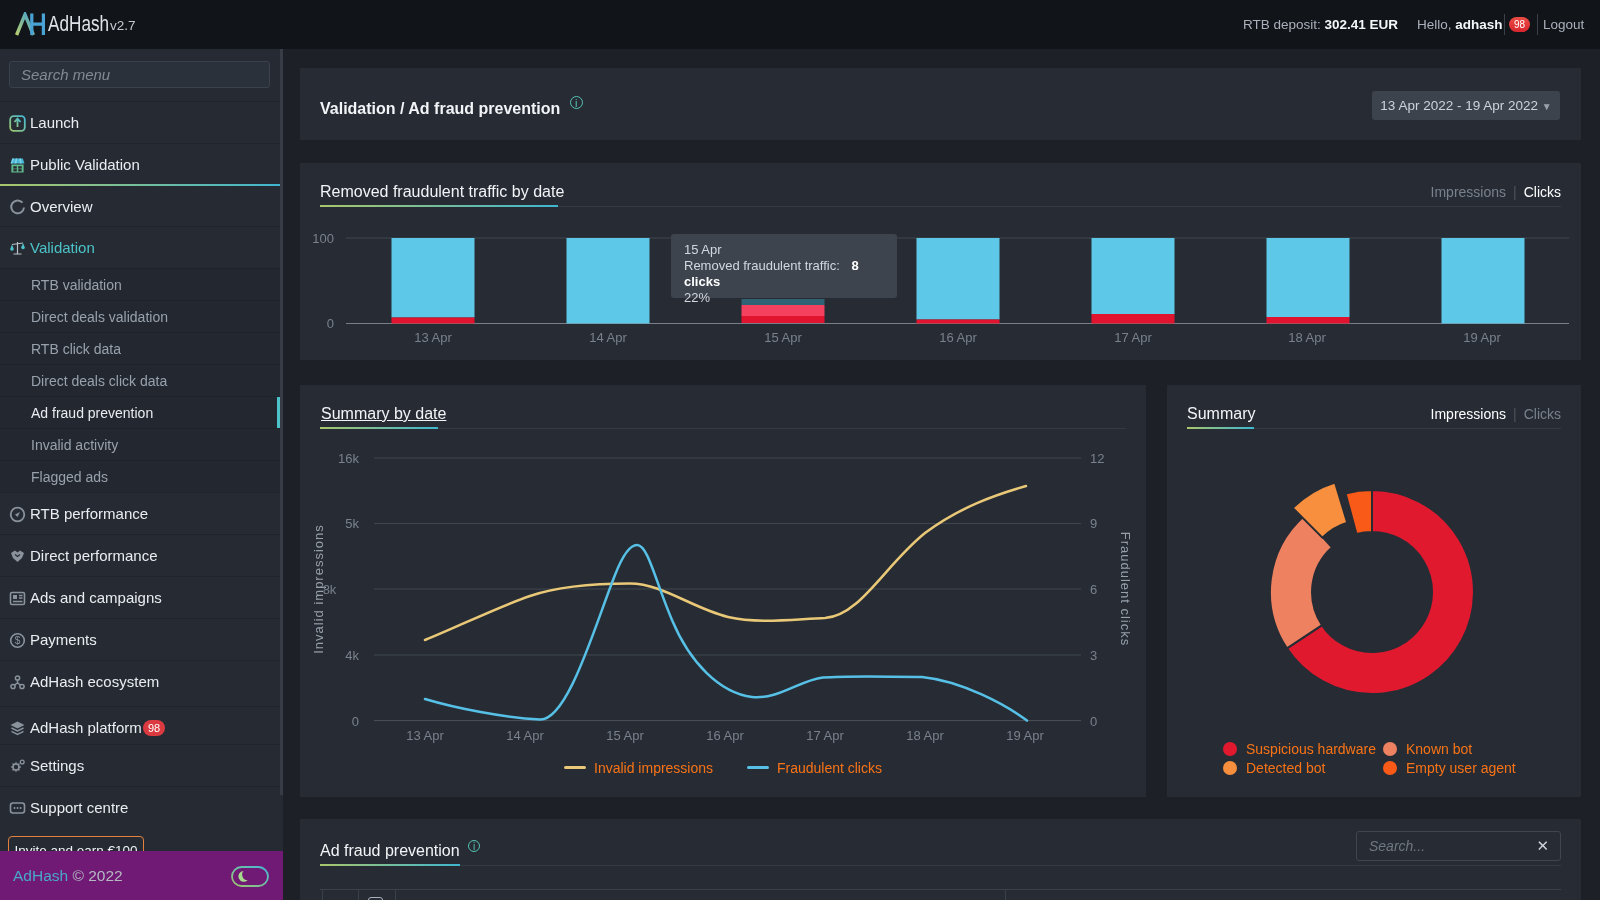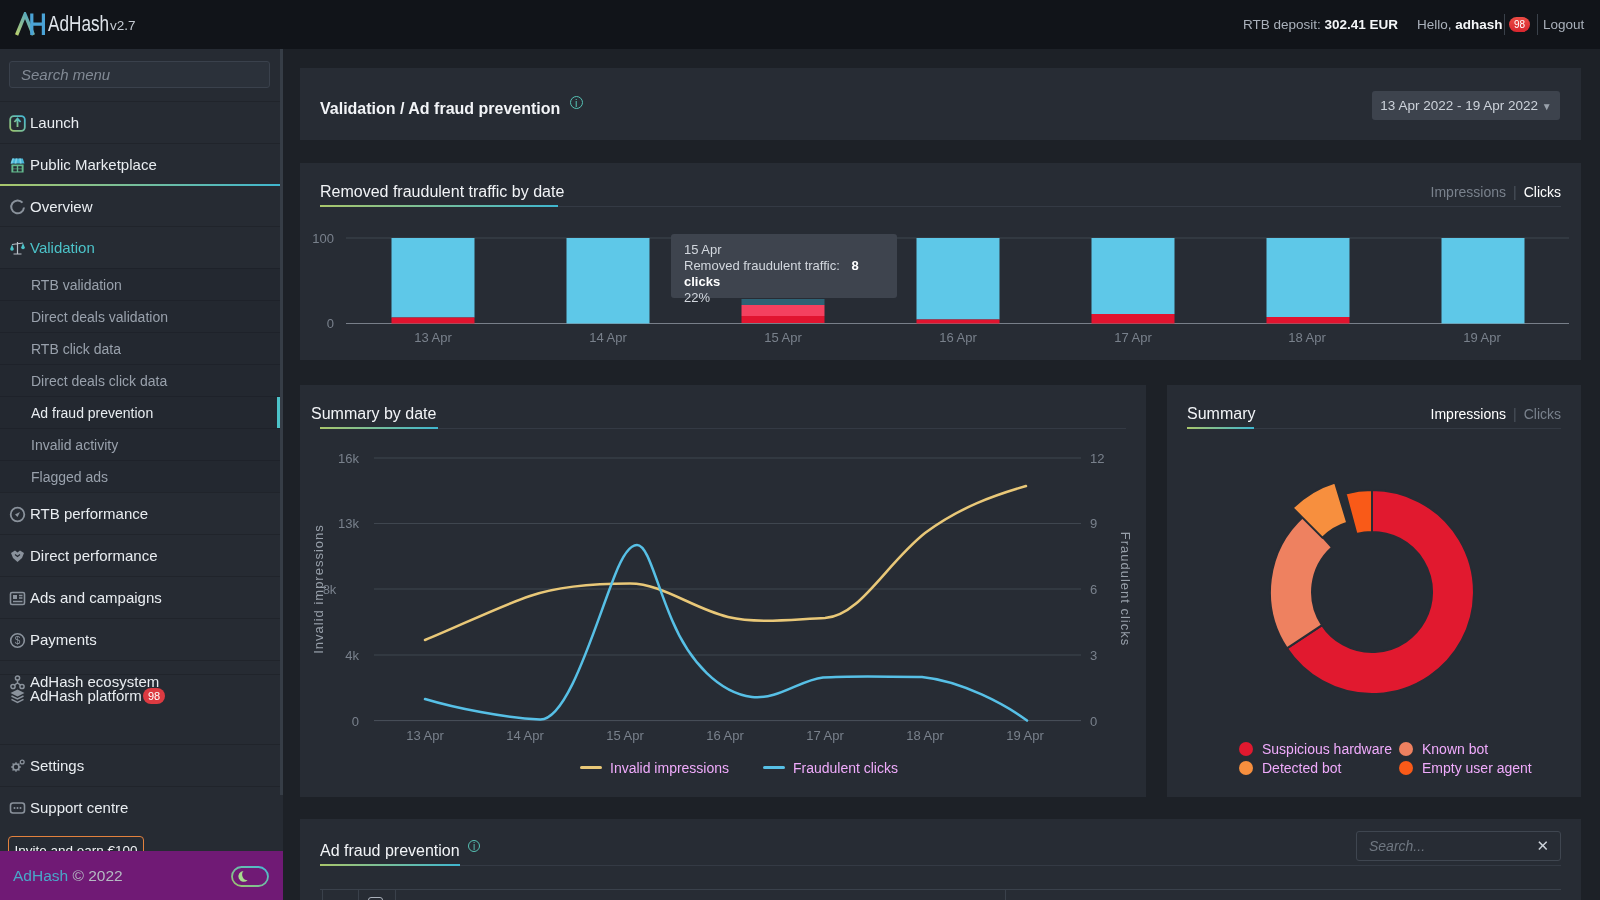--- a/index.html
+++ b/index.html
@@ -44,21 +44,21 @@
 .toggle .sep { color:#4b525c; padding:0 7px; }
 .axlab { font-size:13px; color:#79818c; position:absolute; }
 
 #tooltip { position:absolute; left:371px; top:71px; width:226px; height:64px; background:#3e444e;
   border-radius:3px; font-size:13px; color:#d2d7de; padding:8px 0 0 13px; line-height:16px; }
 #tooltip b { color:#fff;margin-left:8px; }
 
 #tsearch { position:absolute; left:1056px; top:12px; width:205px; height:30px; border:1px solid #3f4650;
   border-radius:3px; font-size:14px; font-style:italic; color:#6f7781; line-height:28px; padding-left:12px; }
 #tsearch .x { position:absolute; right:11px; top:0; font-style:normal; color:#cdd3da; font-size:15px; }
-.leg { position:absolute; font-size:14px; color:#f0abfc;margin-left:16px; }
+.leg { position:absolute; font-size:14px; color:#f97316; }
 .dot { display:inline-block; width:14px; height:14px; border-radius:7px; vertical-align:-2px; margin-right:9px; }
 </style>
 </head>
 <body>
 <div id="page">
 
   <div id="topbar">
     <div class="txt" style="left:1243px">RTB deposit: <b>302.41 EUR</b></div>
     <div class="txt" style="left:1417px">Hello, <b>adhash</b></div>
     <div class="vdiv" style="left:1504px"></div>
@@ -90,21 +90,21 @@
             <linearGradient id="lg2" x1="0" y1="1" x2="1" y2="0">
         <stop offset="0" stop-color="#9fc46c"></stop>
               <stop offset="1" stop-color="#44b9d6"></stop>
             </linearGradient>
           </defs>
         <rect x="1.2" y="1.2" width="14.6" height="14.6" rx="3.5" fill="none" stroke="url(#lg2)" stroke-width="1.8"></rect>
         <path d="M8.5 12 L8.5 4 M5.4 7 L8.5 3.6 L11.6 7" fill="none" stroke="url(#lg2)" stroke-width="1.8"></path>
         </svg>
     </div>
     <div class="mrow" style="top:94px">
-        <span class="lbl">Public Marketplace</span>
+        <span class="lbl">Public Validation</span>
       <svg class="mico" viewBox="0 0 17 17">
         <path d="M1.5 6.5 L3.2 1.5 L13.8 1.5 L15.5 6.5 Z" fill="#47b7d8"></path>
         <path d="M3.5 1.5 L5 1.5 L3.4 6.5 L1.8 6.5 Z M6.8 1.5 L8.3 1.5 L7.4 6.5 L5.6 6.5 Z M10.3 1.5 L11.8 1.5 L12.6 6.5 L10.9 6.5 Z" fill="#7fd0e4"></path>
         <rect x="2.4" y="7.5" width="12.2" height="8" fill="#63b98e"></rect>
         <rect x="4.3" y="9.2" width="3.5" height="2.4" fill="#262b33"></rect>
           <rect x="9.2" y="9.2" width="3.5" height="2.4" fill="#262b33"></rect>
         <rect x="4.3" y="12.2" width="3.5" height="2.2" fill="#262b33"></rect>
           <rect x="9.2" y="12.2" width="3.5" height="2.2" fill="#262b33"></rect>
       </svg>
     </div>
@@ -176,21 +176,21 @@
     </div>
     <div class="mrow" style="top:611px">
         <span class="lbl">AdHash ecosystem</span>
       <svg class="mico" viewBox="0 0 17 17">
           <circle cx="8.5" cy="4" r="2.1" fill="none" stroke="#8a929c" stroke-width="1.5"></circle>
       <circle cx="4" cy="12.5" r="2.1" fill="none" stroke="#8a929c" stroke-width="1.5"></circle>
           <circle cx="13" cy="12.5" r="2.1" fill="none" stroke="#8a929c" stroke-width="1.5"></circle>
       <path d="M8.5 6.2 L8.5 9 M8.5 9 L5.2 11.2 M8.5 9 L11.8 11.2" stroke="#8a929c" stroke-width="1.5"></path>
         </svg>
     </div>
-    <div class="mrow" style="top:625px">
+    <div class="mrow" style="top:657px">
         <span class="lbl">AdHash platform</span>
       <svg class="mico" viewBox="0 0 17 17">
           <path d="M8.5 1.5 L15.5 5 L8.5 8.5 L1.5 5 Z" fill="#8a929c"></path>
       <path d="M2.5 8 L8.5 11 L14.5 8 M2.5 11.3 L8.5 14.3 L14.5 11.3" stroke="#8a929c" stroke-width="1.5" fill="none"></path>
         </svg>
       <span style="position:absolute; left:143px; top:13px; width:22px; height:16px; background:#dc3a41; border-radius:8px; color:#fff; font-size:11px; text-align:center; line-height:16px;">98</span>
     </div>
     <div class="mrow" style="top:695px">
         <span class="lbl">Settings</span>
       <svg class="mico" viewBox="0 0 17 17">
@@ -260,36 +260,36 @@
     <div class="axlab" style="left:278px; top:167px; width:60px; text-align:center;">14 Apr</div>
     <div class="axlab" style="left:453px; top:167px; width:60px; text-align:center;">15 Apr</div>
     <div class="axlab" style="left:628px; top:167px; width:60px; text-align:center;">16 Apr</div>
     <div class="axlab" style="left:803px; top:167px; width:60px; text-align:center;">17 Apr</div>
     <div class="axlab" style="left:977px; top:167px; width:60px; text-align:center;">18 Apr</div>
     <div class="axlab" style="left:1152px; top:167px; width:60px; text-align:center;">19 Apr</div>
     <div id="tooltip">15 Apr<br>Removed fraudulent traffic: <b>8 clicks</b><br>22%</div>
   </div>
 
   <div class="card" style="left:300px; top:385px; width:846px; height:412px;">
-    <div class="ctitle" style="left:11px; top:20px;">Summary by date</div>
+    <div class="ctitle" style="left:21px; top:20px;text-decoration:underline;">Summary by date</div>
     <div class="cline" style="left:20px; top:43px; width:806px;"></div>
     <div class="cunder" style="left:20px; top:42px; width:118px;"></div>
     <svg class="abs" style="left:0; top:0;" width="846" height="412" viewBox="0 0 846 412">
       <line x1="74" y1="73" x2="781" y2="73" stroke="#3f464f"></line>
       <line x1="74" y1="138.5" x2="781" y2="138.5" stroke="#3f464f"></line>
       <line x1="74" y1="204" x2="781" y2="204" stroke="#3f464f"></line>
       <line x1="74" y1="270" x2="781" y2="270" stroke="#3f464f"></line>
       <line x1="74" y1="335.6" x2="781" y2="335.6" stroke="#4a515b"></line>
       <path d="M125,255 C155,243 200,221 230,211 C262,200 300,198.5 330,198.5 C362,198.5 392,223 428,232 C458,239 495,234 525,233 C560,231 585,180 625,148 C660,122 695,110 726,101" fill="none" stroke="#e9c878" stroke-width="2.5" stroke-linecap="round"></path>
       <path d="M125,314 C155,323 205,333 240,334.5 C268,335.5 295,240 315,190 C322,172 330,160 337,160 C348,160 355,195 372,235 C390,278 420,308 452,312 C478,315 500,295 523,292.5 C548,290.5 595,291.5 622,292 C662,296 706,320 727,335.6" fill="none" stroke="#57c0e6" stroke-width="2.5" stroke-linecap="round"></path>
       <text x="23" y="204" font-size="13" fill="#98a0aa" text-anchor="middle" transform="rotate(-90 23 204)" font-family="Liberation Sans" letter-spacing="1">Invalid impressions</text>
       <text x="821" y="204" font-size="13" fill="#98a0aa" text-anchor="middle" transform="rotate(90 821 204)" font-family="Liberation Sans" letter-spacing="1">Fraudulent clicks</text>
     </svg>
     <div class="axlab" style="left:0; top:66px; width:59px; text-align:right;">16k</div>
-    <div class="axlab" style="left:0; top:131px; width:59px; text-align:right;">13k</div>
+    <div class="axlab" style="left:0; top:131px; width:59px; text-align:right;">5k</div>
     <div class="axlab" style="left:0; top:197px; width:59px; text-align:center;">8k</div>
     <div class="axlab" style="left:0; top:263px; width:59px; text-align:right;">4k</div>
     <div class="axlab" style="left:0; top:329px; width:59px; text-align:right;">0</div>
     <div class="axlab" style="left:790px; top:66px;">12</div>
     <div class="axlab" style="left:790px; top:131px;">9</div>
     <div class="axlab" style="left:790px; top:197px;">6</div>
     <div class="axlab" style="left:790px; top:263px;">3</div>
     <div class="axlab" style="left:790px; top:329px;">0</div>
     <div class="axlab" style="left:95px; top:343px; width:60px; text-align:center;">13 Apr</div>
     <div class="axlab" style="left:195px; top:343px; width:60px; text-align:center;">14 Apr</div>

